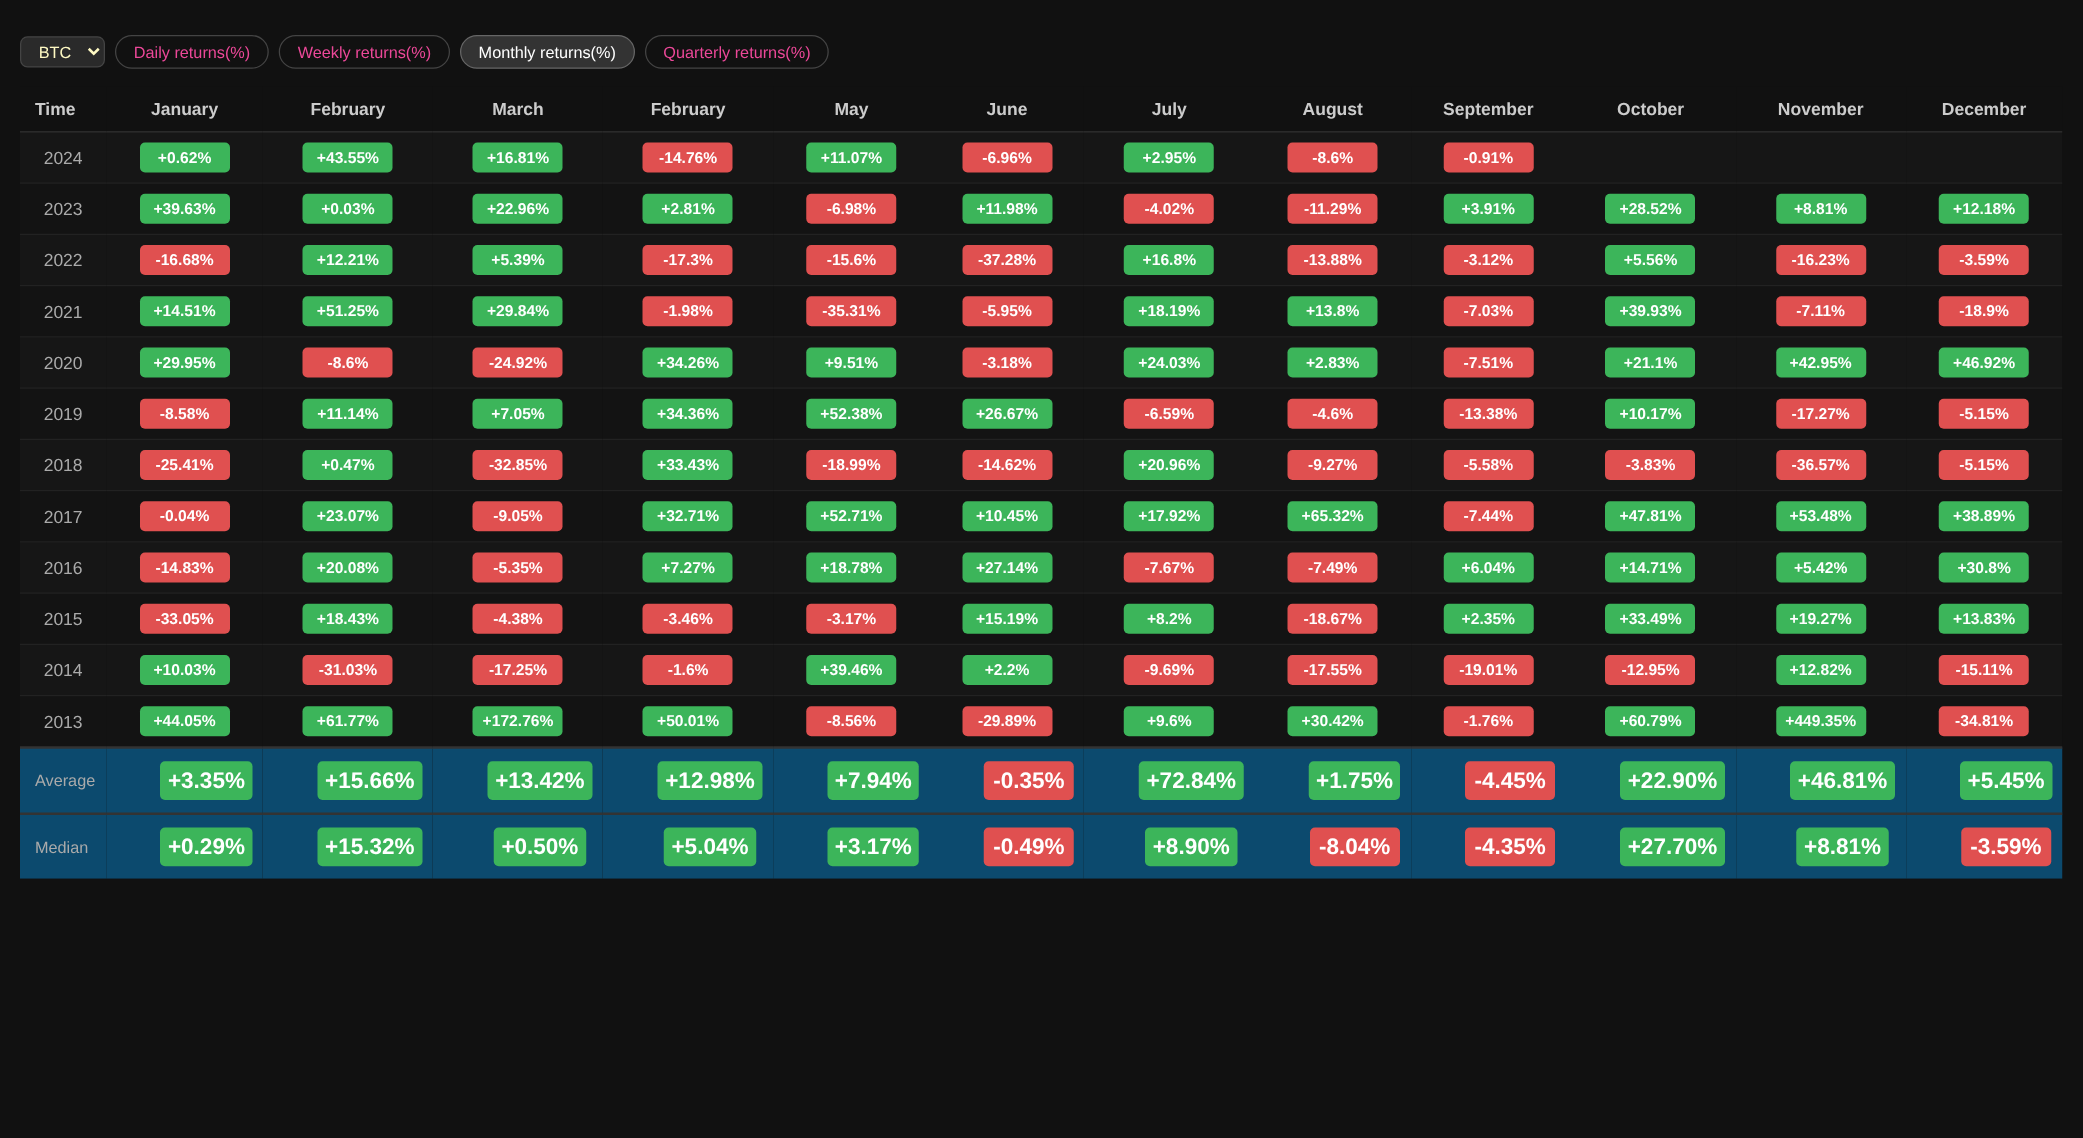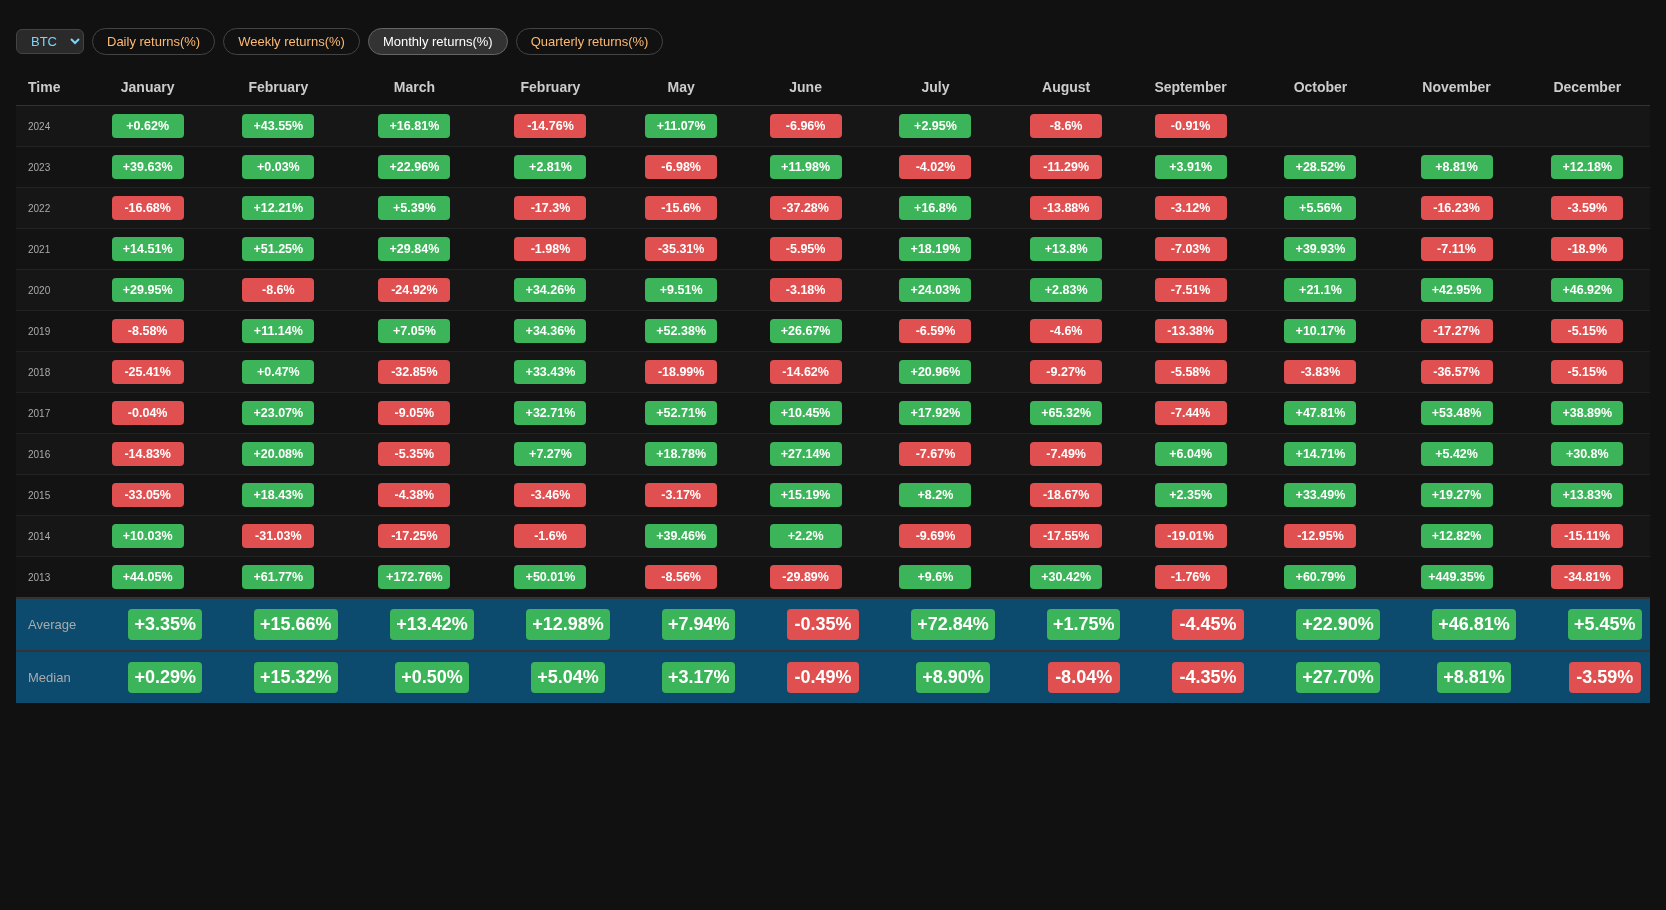--- a/index.html
+++ b/index.html
@@ -18,30 +18,30 @@
     }
     .toolbar {
       display: flex;
       align-items: center;
       gap: 8px;
       margin-bottom: 14px;
     }
     .btc-selector {
       background: #2a2a2a;
       border: 1px solid #444;
-      color: #7dd3fc;
+      color: #fef9c3;
       border-radius: 6px;
       padding: 3px 10px;
       font-size: 13px;
       cursor: pointer;
     }
     .tab-btn {
       background: transparent;
       border: 1px solid #444;
-      color: #fdba74;
+      color: #ec4899;
       border-radius: 20px;
       padding: 5px 14px;
       font-size: 13px;
       cursor: pointer;
     }
     .tab-btn.active {
       background: #333;
       color: #fff;
       border-color: #666;
     }
@@ -72,23 +72,23 @@
     tbody tr:nth-child(odd) {
       background: #161616;
     }
     tbody tr:nth-child(even) {
       background: #131313;
     }
     .year-cell {
       color: #aaa;
       font-weight: 500;
       padding: 10px 12px;
-      text-align: left;
+      text-align: center;
       white-space: nowrap;
-      font-size: 10px;
+      font-size: 14px;
     }
     .val-cell {
       padding: 8px 4px;
       text-align: center;
     }
     .val-pill {
       display: inline-block;
       border-radius: 4px;
       padding: 5px 6px;
       font-size: 12.5px;

